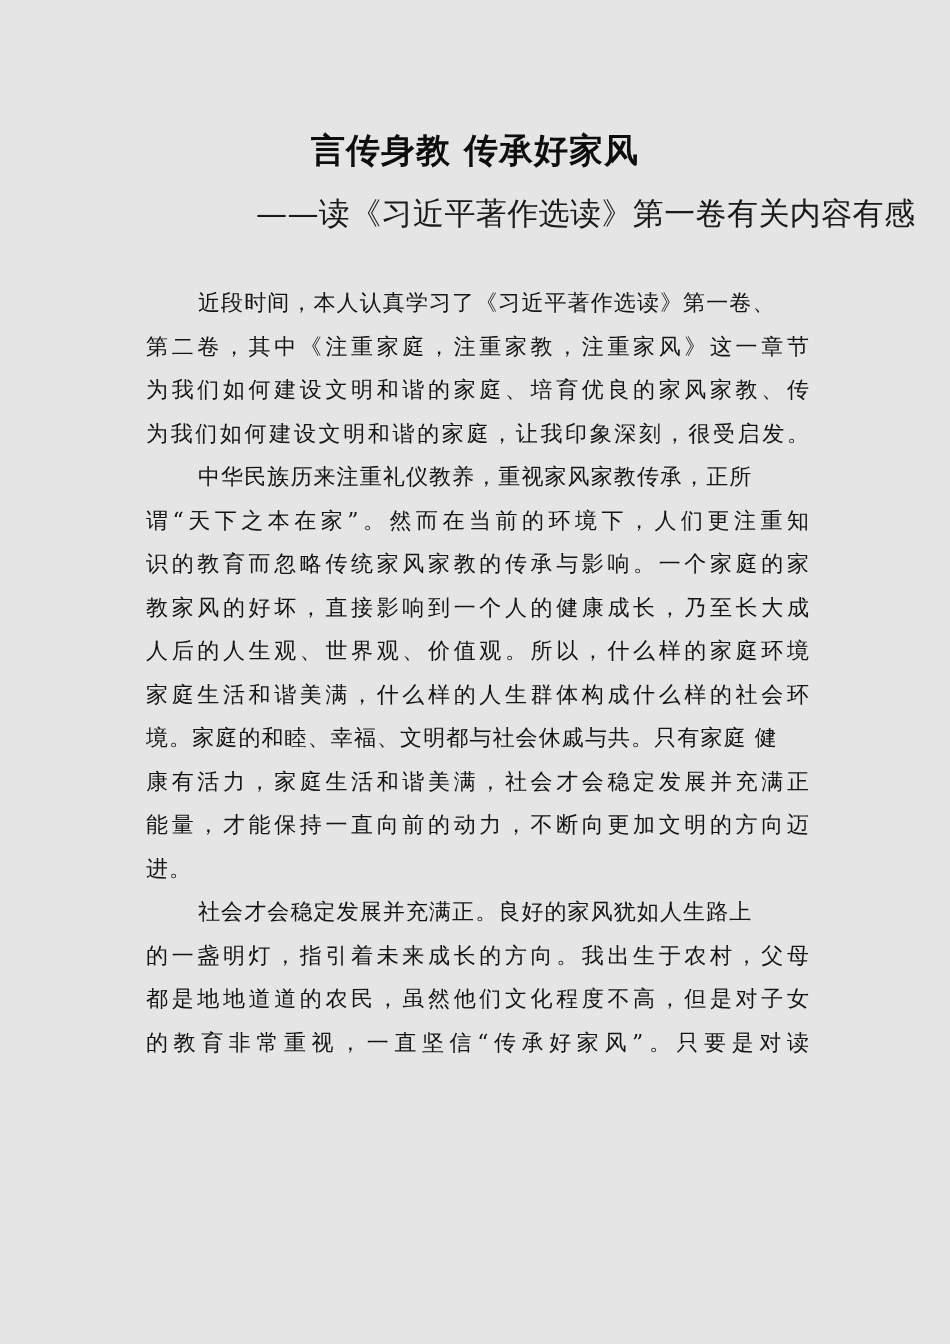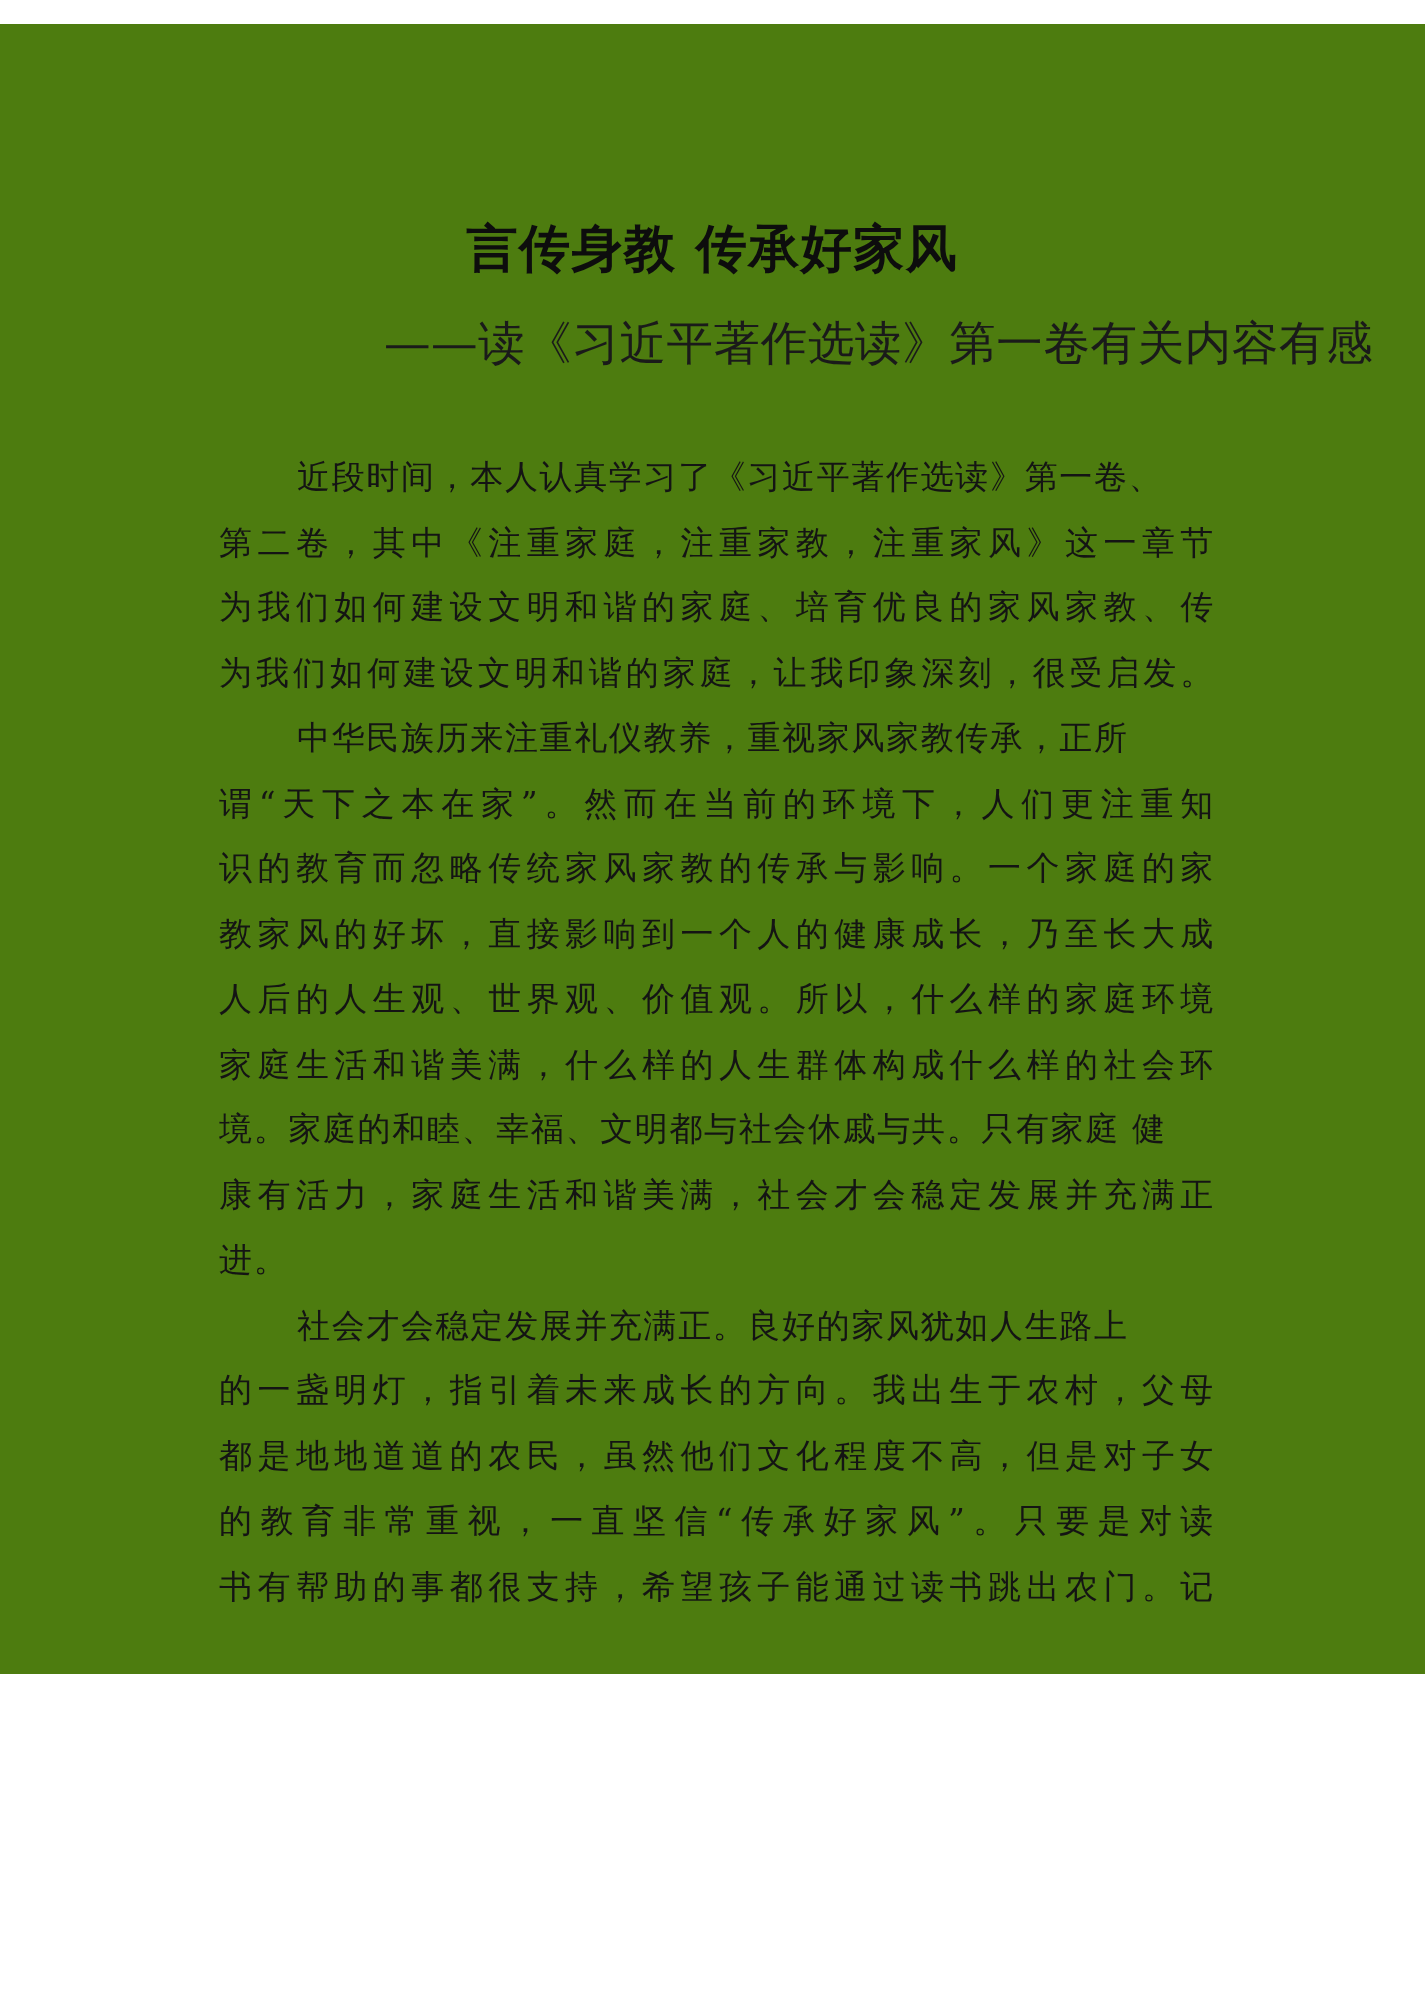--- a/index.html
+++ b/index.html
@@ -11,24 +11,24 @@
       width: 950px;
       height: 1344px;
       position: relative;
       overflow: hidden;
       color: #111111;
       font-family: "DejaVu Serif", "Liberation Serif", serif;
     }
     .page {
       position: absolute;
       left: 0;
-      top: 16px;
+      top: 0;
       width: 950px;
-      height: 1100px;
-      background: #4d7c0f;
+      height: 1344px;
+      background: #e5e5e5;
     }
     .title {
       position: absolute;
       left: 0;
       width: 950px;
       top: 127px;
       text-align: center;
       font-size: 34px;
       line-height: 46px;
       font-weight: bold;
@@ -87,24 +87,24 @@
 
     <div>
       <span class="line indent">中华民族历来注重礼仪教养，重视家风家教传承，正所</span>
       <span class="line justify">谓“天下之本在家”。然而在当前的环境下，人们更注重知</span>
       <span class="line justify">识的教育而忽略传统家风家教的传承与影响。一个家庭的家</span>
       <span class="line justify">教家风的好坏，直接影响到一个人的健康成长，乃至长大成</span>
       <span class="line justify">人后的人生观、世界观、价值观。所以，什么样的家庭环境</span>
       <span class="line justify">家庭生活和谐美满，什么样的人生群体构成什么样的社会环</span>
       <span class="line">境。家庭的和睦、幸福、文明都与社会休戚与共。只有家庭 健</span>
       <span class="line justify">康有活力，家庭生活和谐美满，社会才会稳定发展并充满正</span>
+      <span class="line justify">能量，才能保持一直向前的动力，不断向更加文明的方向迈</span>
       <span class="line">进。</span>
     </div>
 
     <div>
       <span class="line indent">社会才会稳定发展并充满正。良好的家风犹如人生路上</span>
       <span class="line justify">的一盏明灯，指引着未来成长的方向。我出生于农村，父母</span>
       <span class="line justify">都是地地道道的农民，虽然他们文化程度不高，但是对子女</span>
       <span class="line justify">的教育非常重视，一直坚信“传承好家风”。只要是对读</span>
-      <span class="line justify">书有帮助的事都很支持，希望孩子能通过读书跳出农门。记</span>
     </div>
   </div>
 </div>
 
 </body></html>

